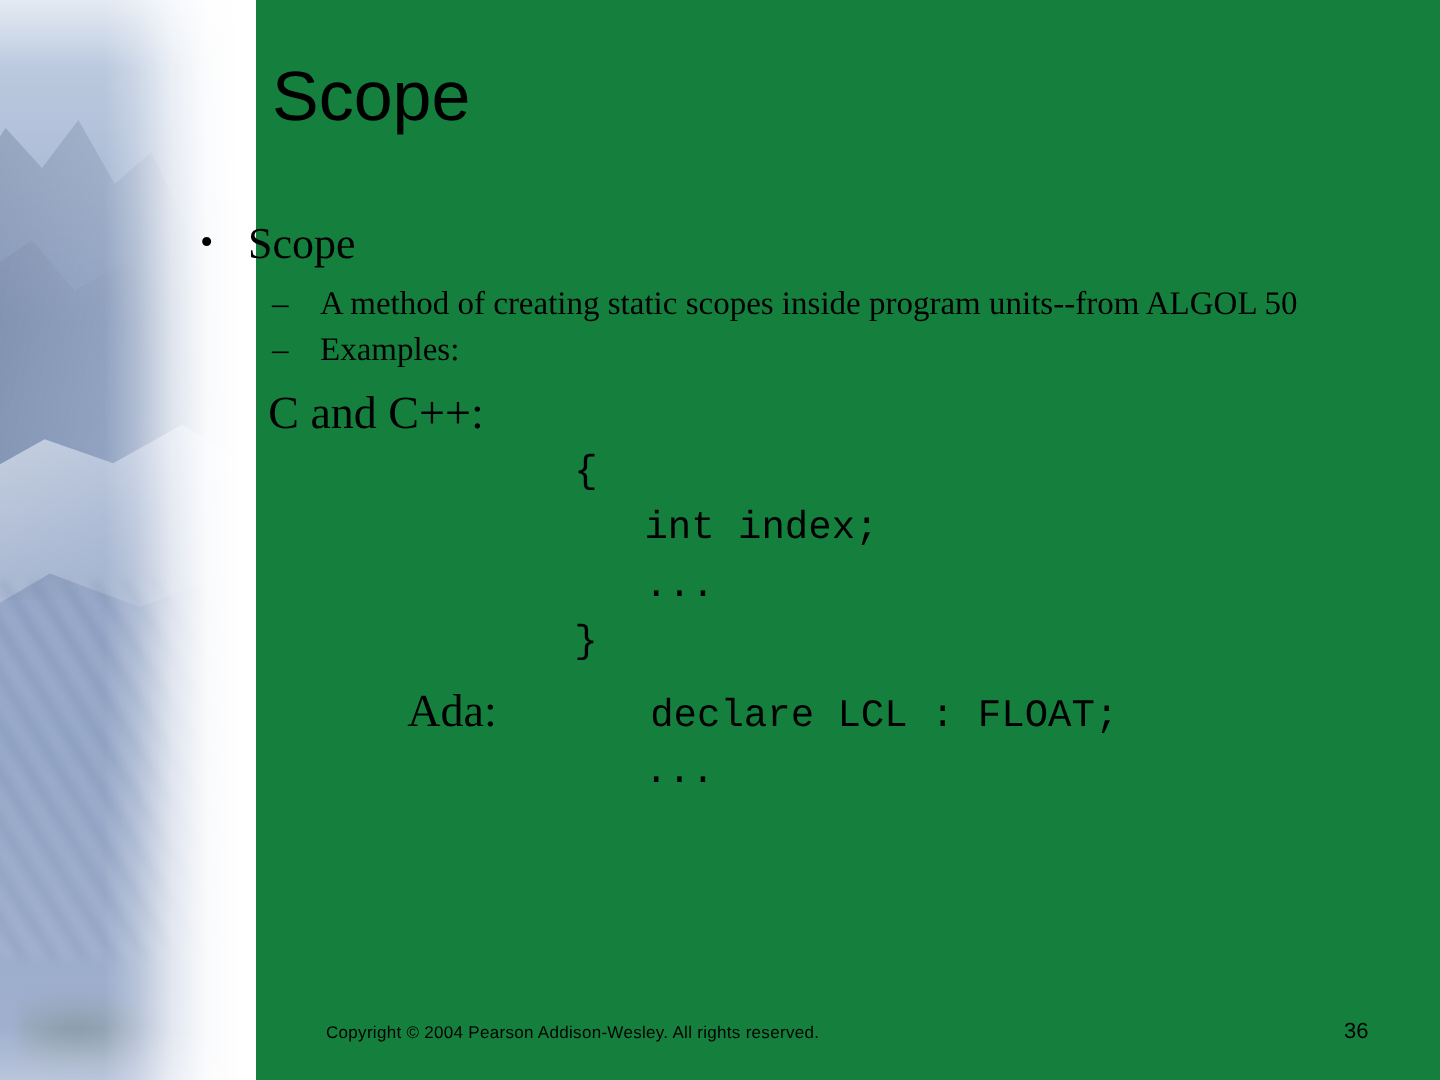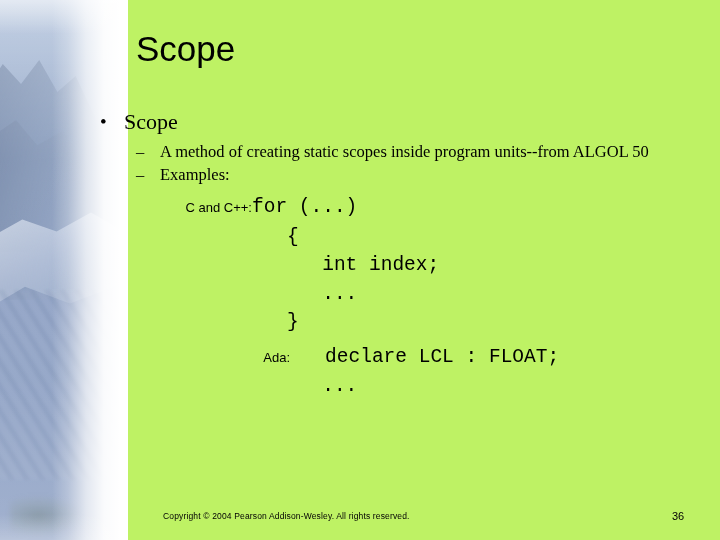--- a/index.html
+++ b/index.html
@@ -5,21 +5,21 @@
   html, body {
     margin: 0;
     padding: 0;
     background: #ffffff;
   }
   #slide {
     position: relative;
     width: 720px;
     height: 540px;
     overflow: hidden;
-    background: #bef264;
+    background: #15803d;
     font-family: "Liberation Serif", "DejaVu Serif", serif;
   }
 
   
   #photo-band {
     position: absolute;
     left: 0; top: 0;
     width: 128px;
     height: 540px;
     overflow: hidden;
@@ -175,23 +175,23 @@
   .code-line {
     display: flex;
     align-items: baseline;
     line-height: 28.5px;
     white-space: pre;
   }
   .lang-label {
     display: inline-block;
     width: 128px;
     flex: 0 0 128px;
-    font-family: Liberation Sans, sans-serif;
-    font-size: 13px;
-    text-align: right;
+    font-family: Liberation Serif, serif;
+    font-size: 23px;
+    text-align: center;
     white-space: pre;
   }
   .lang-label.indent-ada { padding-left: 38px; }
   .code {
     font-family: "Liberation Mono", "DejaVu Sans Mono", monospace;
     font-size: 19.5px;
     white-space: pre;
   }
   .example.ada { margin-top: 6px; }
 
@@ -250,21 +250,20 @@
       </div>
       <div class="lvl2">
         <span class="marker">–</span>
         <span>Examples:</span>
       </div>
     </div>
 
     <div class="example c-example">
       <div class="code-line">
         <span class="lang-label">C and C++:</span>
-        <span class="code">for (...)</span>
       </div>
       <div class="code-line">
         <span class="lang-label"></span>
         <span class="code">   {</span>
       </div>
       <div class="code-line">
         <span class="lang-label"></span>
         <span class="code">      int index;</span>
       </div>
       <div class="code-line">

